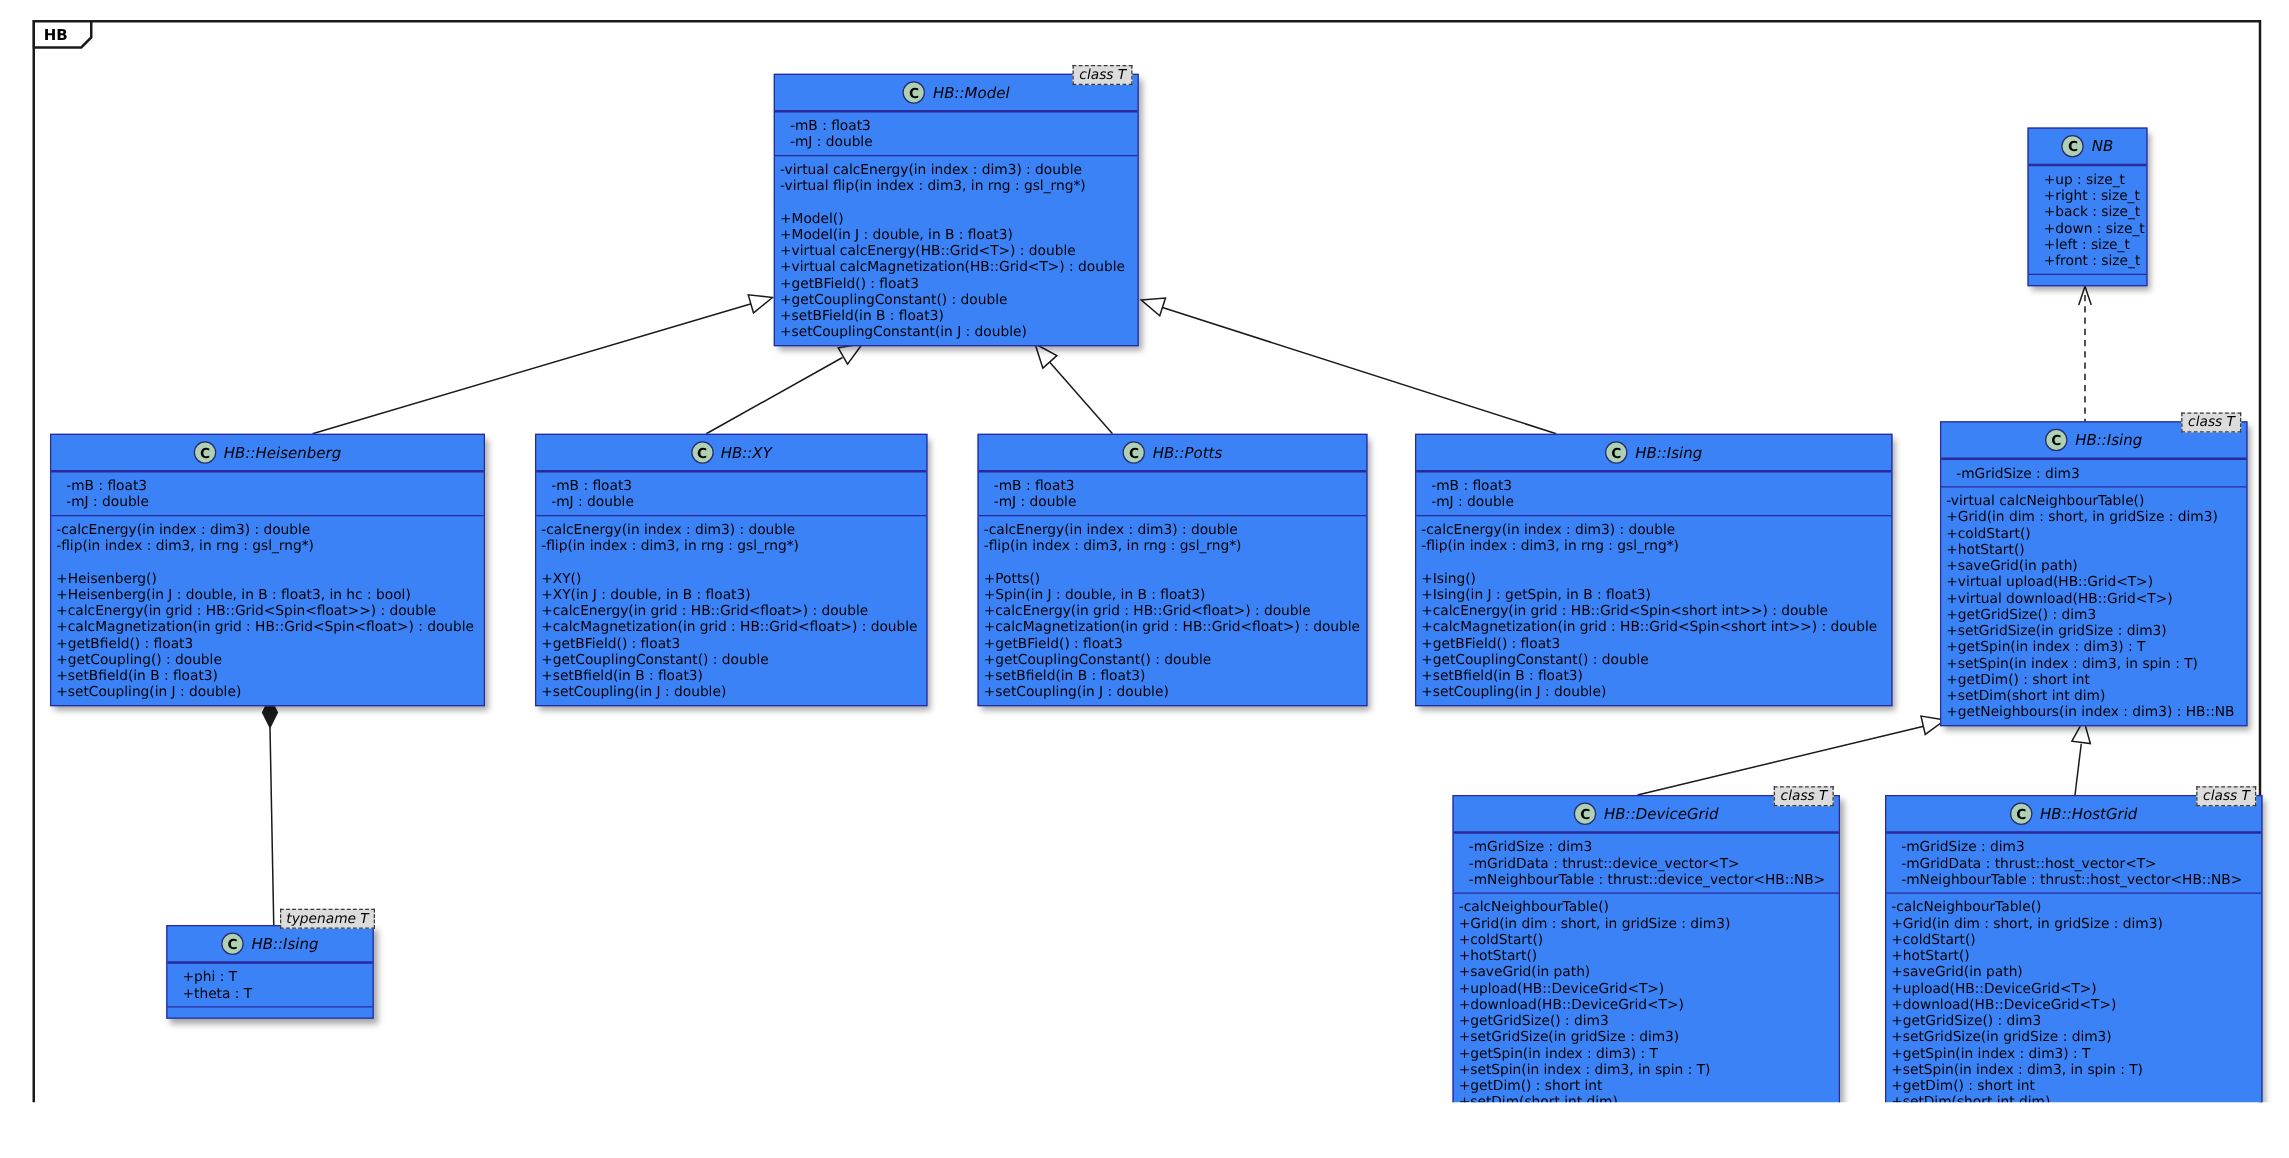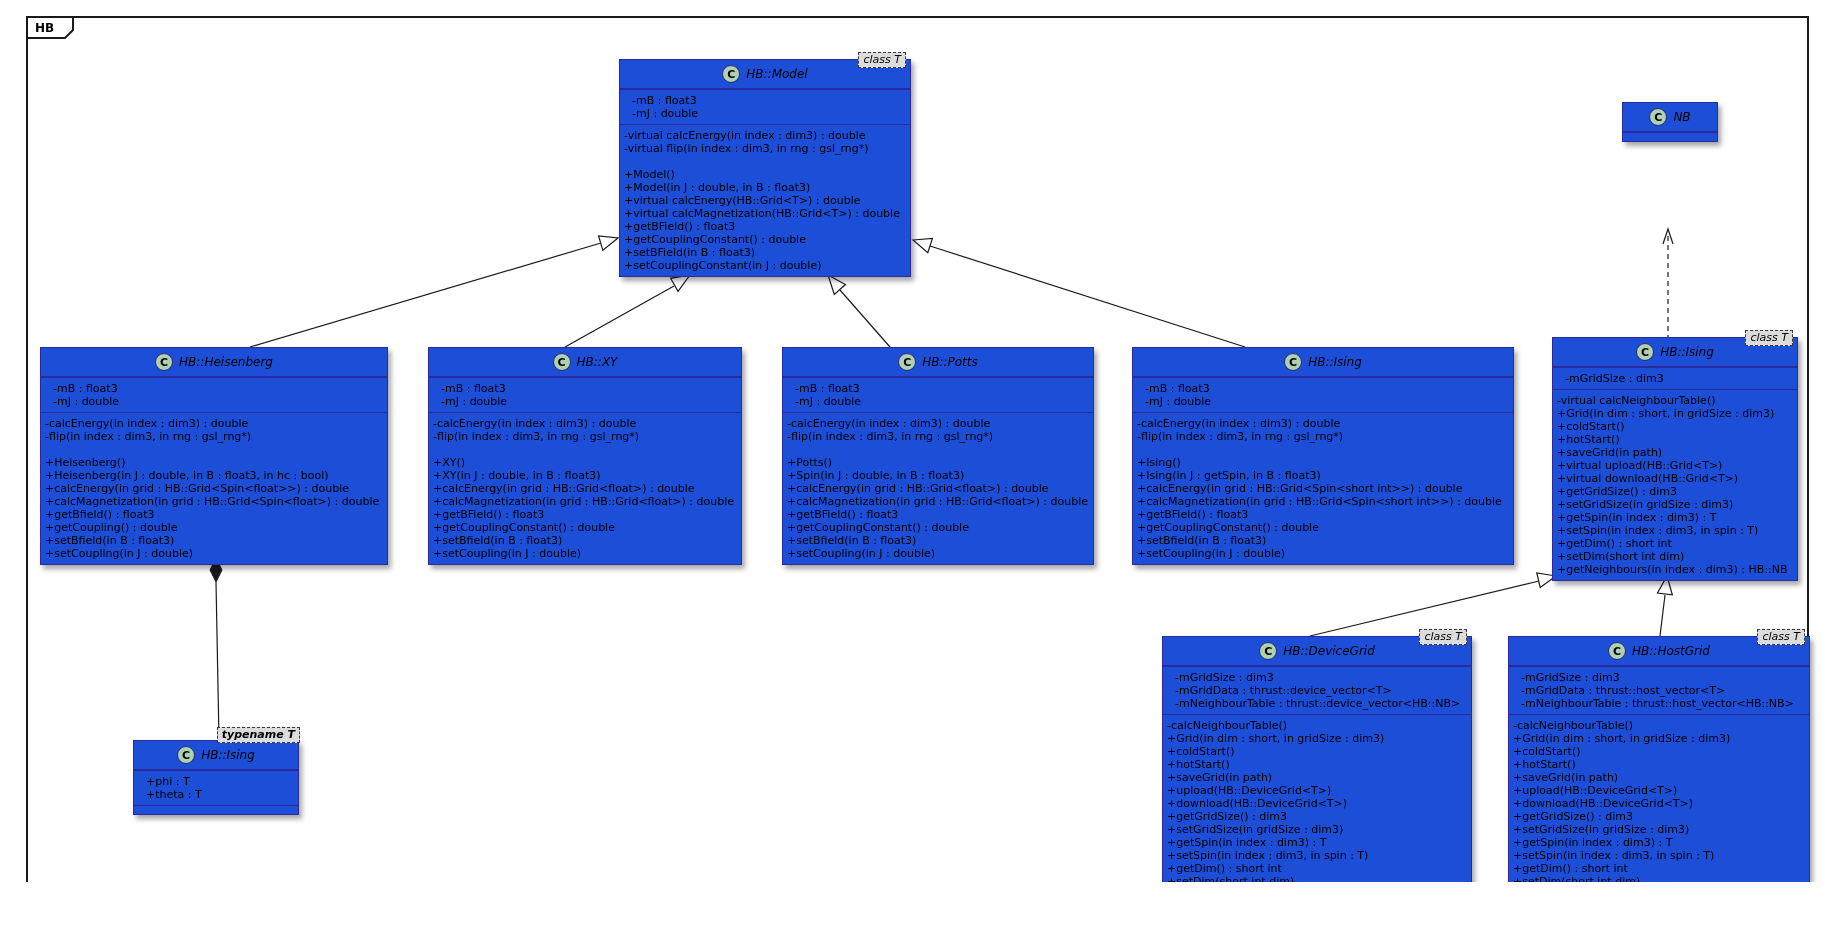--- a/index.html
+++ b/index.html
@@ -2,34 +2,34 @@
 <html><head>
 <meta charset="utf-8">
 <style>
   html,body{margin:0;padding:0;background:#ffffff;}
   .canvas{position:relative;width:1831px;height:882px;background:#ffffff;overflow:hidden;
           font-family:"DejaVu Sans","Liberation Sans",sans-serif;color:#000;}
   .frame{position:absolute;left:26px;top:16px;width:1783px;height:900px;
          border:2px solid #1a1a1a;box-sizing:border-box;background:transparent;}
   .frame-tab{position:absolute;left:26px;top:16px;z-index:5;}
   .edges{position:absolute;left:0;top:0;width:1831px;height:926px;z-index:2;pointer-events:none;}
-  .uml-class{position:absolute;z-index:3;background:#1d4ed8;border:1.5px solid #2a2a9c;
+  .uml-class{position:absolute;z-index:3;background:#3b82f6;border:1.5px solid #2a2a9c;
              box-shadow:3px 4px 5px rgba(0,0,0,0.35);box-sizing:border-box;}
   .cls-header{display:flex;align-items:center;justify-content:center;gap:6px;
               padding:5px 4px;border-bottom:2px solid #2a2a9c;}
   .c-icon{display:inline-flex;align-items:center;justify-content:center;
           width:16px;height:16px;border-radius:50%;background:#add1b2;border:1px solid #2a2a6e;
           font-size:11px;font-weight:bold;color:#000;flex:0 0 auto;}
   .cls-name{font-size:12px;font-style:italic;}
   .compartment{padding:4px 4px;}
   .compartment.attrs{border-bottom:1px solid #2a2a9c;padding-left:12px;}
   .row{font-size:11px;line-height:13px;min-height:13px;white-space:pre;}
   .stereo{position:absolute;top:-8px;right:4px;background:#dcdcdc;border:1px dashed #3a3a3a;
           font-size:11px;font-style:italic;line-height:12px;padding:1px 4px;z-index:4;}
-  .stereo.above{top:-14px;right:-2px;font-weight:bold;}
+  .stereo.above{top:-14px;right:-2px;}
   .bottom-bar{position:absolute;left:30px;top:917px;width:112px;height:9px;background:#000;z-index:6;}
 </style>
 </head>
 <body>
 
 <div class="canvas">
 
   <div class="frame"></div>
 
   <svg class="frame-tab" width="52" height="26">
@@ -101,20 +101,28 @@
         <div class="row">+getBField() : float3</div>
         <div class="row">+getCouplingConstant() : double</div>
         <div class="row">+setBField(in B : float3)</div>
         <div class="row">+setCouplingConstant(in J : double)</div>
       </div>
     </div>
   <div class="uml-class" style="left:1622px;top:102px;width:96px;">
       <div class="cls-header">
         <span class="c-icon">C</span>
         <span class="cls-name">NB</span>
+      </div>
+      <div class="compartment attrs">
+        <div class="row">+up : size_t</div>
+        <div class="row">+right : size_t</div>
+        <div class="row">+back : size_t</div>
+        <div class="row">+down : size_t</div>
+        <div class="row">+left : size_t</div>
+        <div class="row">+front : size_t</div>
       </div>
       <div class="compartment methods"></div>
     </div>
   <div class="uml-class" style="left:40px;top:347px;width:348px;">
       <div class="cls-header">
         <span class="c-icon">C</span>
         <span class="cls-name">HB::Heisenberg</span>
       </div>
       <div class="compartment attrs">
         <div class="row">-mB : float3</div>

